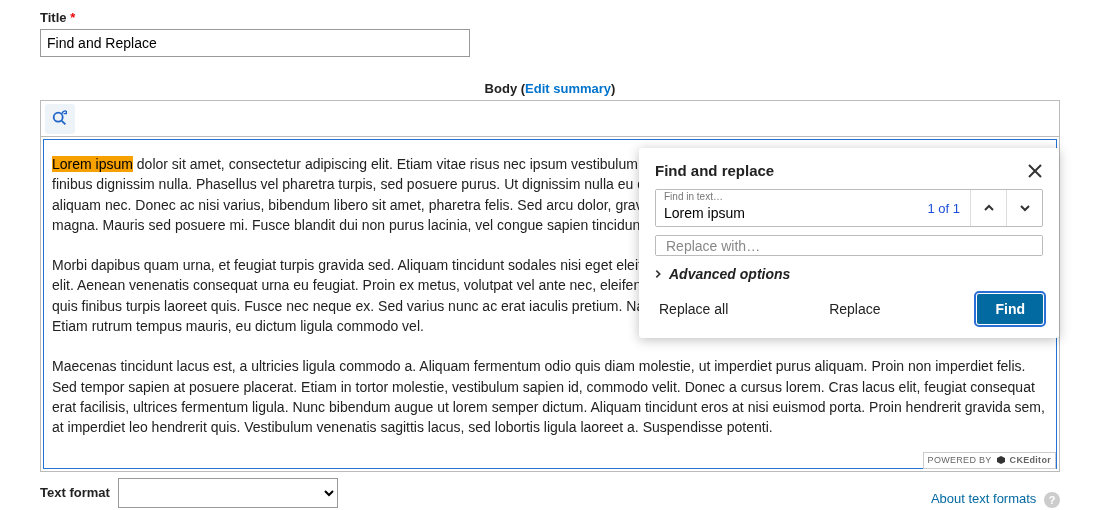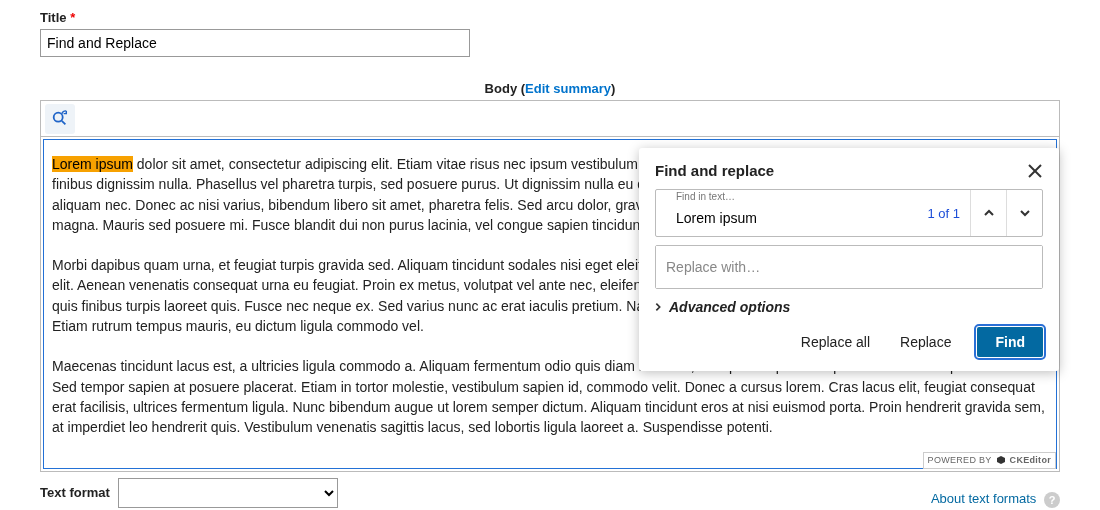--- a/index.html
+++ b/index.html
@@ -136,22 +136,21 @@
     padding: 14px 16px 10px 16px;
   }
   .popup-title { font-weight: 700; font-size: 15px; }
   .close-btn { cursor: pointer; width: 16px; height: 16px; }
   .find-row {
     margin: 0 16px 8px 16px;
     display: flex;
     align-items: stretch;
     border: 1px solid #bbb;
     border-radius: 2px;
-    height: 48px;
-    padding-left: 12px;
+    height: 38px;
   }
   .find-cell { flex: 1; position: relative; display: flex; }
   .float-lbl {
     position: absolute;
     top: 1px;
     left: 8px;
     font-size: 10px;
     color: #777;
   }
   .find-input {
@@ -174,21 +173,21 @@
     display: flex;
     align-items: center;
     justify-content: center;
     cursor: pointer;
   }
   .nav-btn svg { width: 12px; height: 12px; stroke: #333; fill: none; stroke-width: 2; }
   .replace-input-wrap {
     margin: 0 16px 10px 16px;
     border: 1px solid #bbb;
     border-radius: 2px;
-    height: 44px;
+    height: 21px;
     display: flex;
   }
   .replace-input {
     flex: 1;
     border: none;
     outline: none;
     padding: 0 10px;
     font-size: 14px;
   }
   .replace-input::placeholder { color: #888; }
@@ -198,22 +197,22 @@
     gap: 6px;
     margin: 0 16px 12px 14px;
     cursor: pointer;
     font-size: 14px;
     font-weight: 600;
     font-style: italic;
   }
   .adv-row svg { width: 10px; height: 10px; stroke: #333; fill: none; stroke-width: 2; }
   .btn-row {
     display: flex;
-    justify-content: flex-end;
-    gap: 22px;
+    justify-content: space-between;
+    gap: 14px;
     align-items: center;
     padding: 0 16px;
   }
   .btn-plain {
     background: none;
     border: none;
     font-size: 14px;
     cursor: pointer;
     color: #222;
     padding: 6px 4px;

